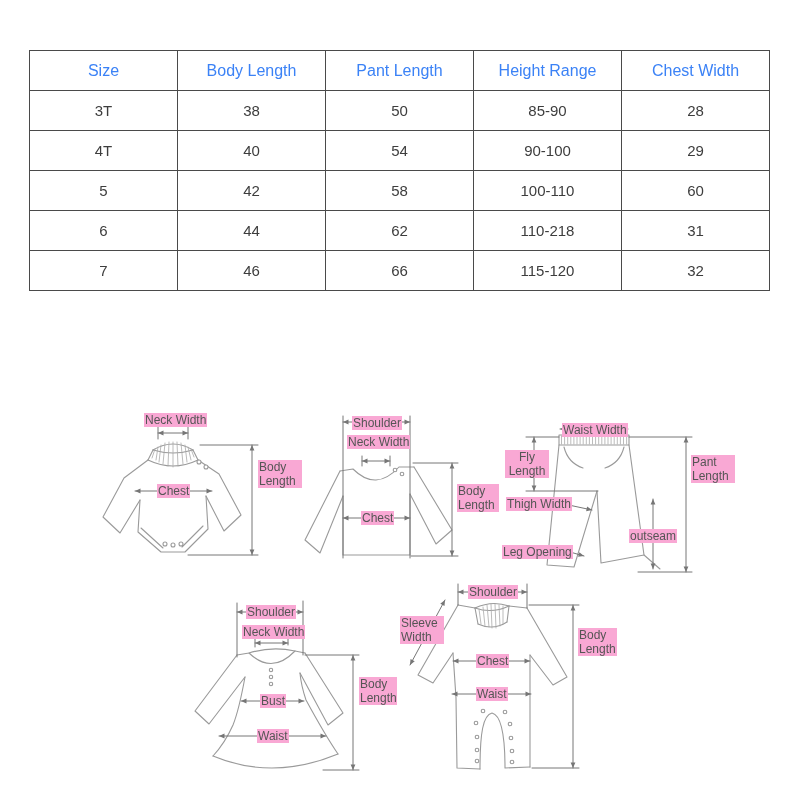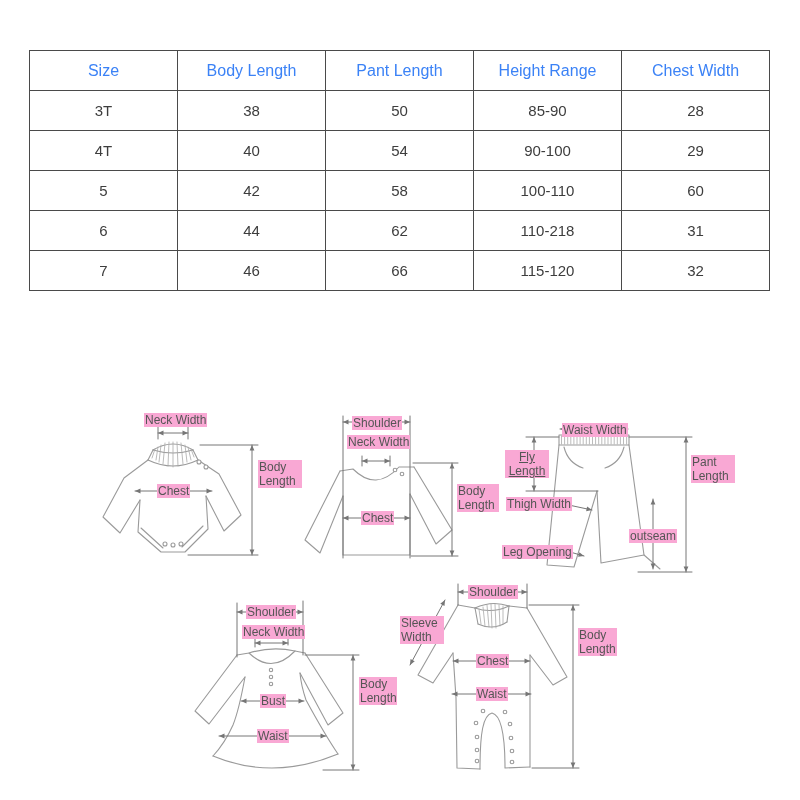--- a/index.html
+++ b/index.html
@@ -17,21 +17,21 @@
   .fig { position:absolute; }
   .fig svg { position:absolute; left:0; top:0; display:block; }
   svg line, svg path { fill:none; stroke-linecap:round; stroke-linejoin:round; }
   .g { stroke:#9a9a9a; stroke-width:1.1; }   
   .m { stroke:#767676; stroke-width:1; }     
   .h { stroke:#a9a9a9; stroke-width:.8; }    
   svg circle.g { fill:#ffffff; }
 
   .lbl { position:absolute; font-size:12px; color:#555; background:#f9a8d4; line-height:1.18; white-space:nowrap; padding:0 1px; }
   .lbl.w2 { white-space:normal; display:inline-block; }
-  .lbl.ctr { text-align:center;text-decoration:underline; }
+  .lbl.ctr { text-align:center; }
 </style>
 </head>
 <body>
 
 <div class="canvas">
 
 
   <table class="size-table">
     <thead>
       <tr>

